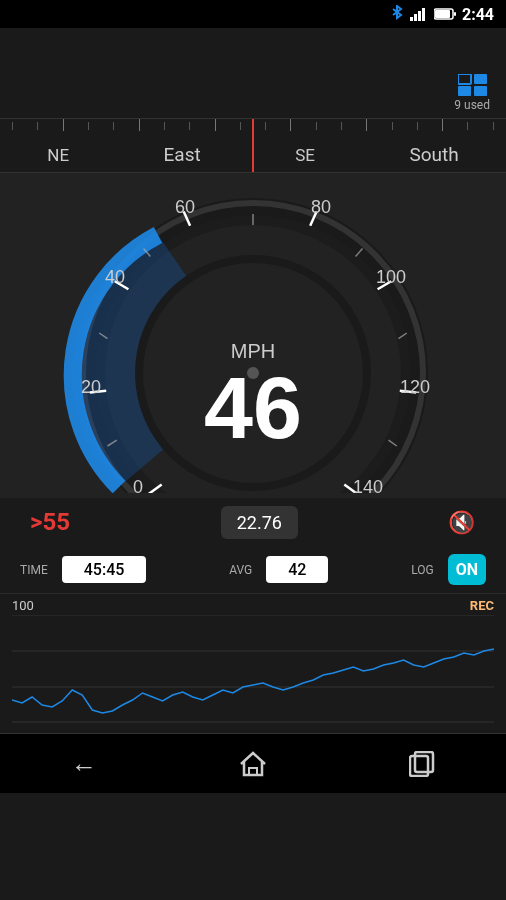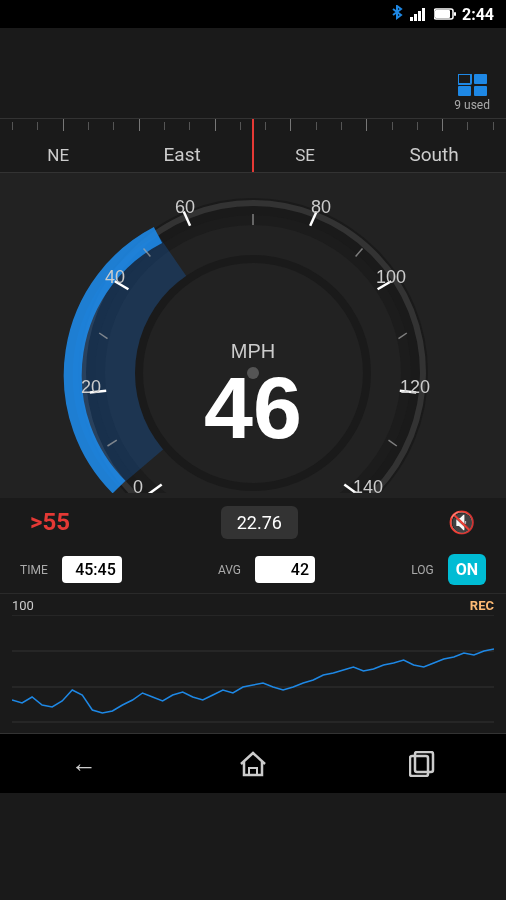--- a/index.html
+++ b/index.html
@@ -135,25 +135,25 @@
     }
     .ctrl-label {
       font-size: 12px;
       color: #aaa;
       margin-right: 4px;
     }
     .ctrl-value {
       background: #fff;
       color: #000;
       border-radius: 4px;
-      padding: 4px 6px;
+      padding: 4px 22px;
       font-size: 16px;
       font-weight: 500;
       min-width: 60px;
-      text-align: right;
+      text-align: left;
     }
     .spacer { flex: 1; }
     .toggle-on {
       background: #00bcd4;
       color: #fff;
       border-radius: 6px;
       padding: 6px 8px;
       font-size: 16px;
       font-weight: bold;
     }

